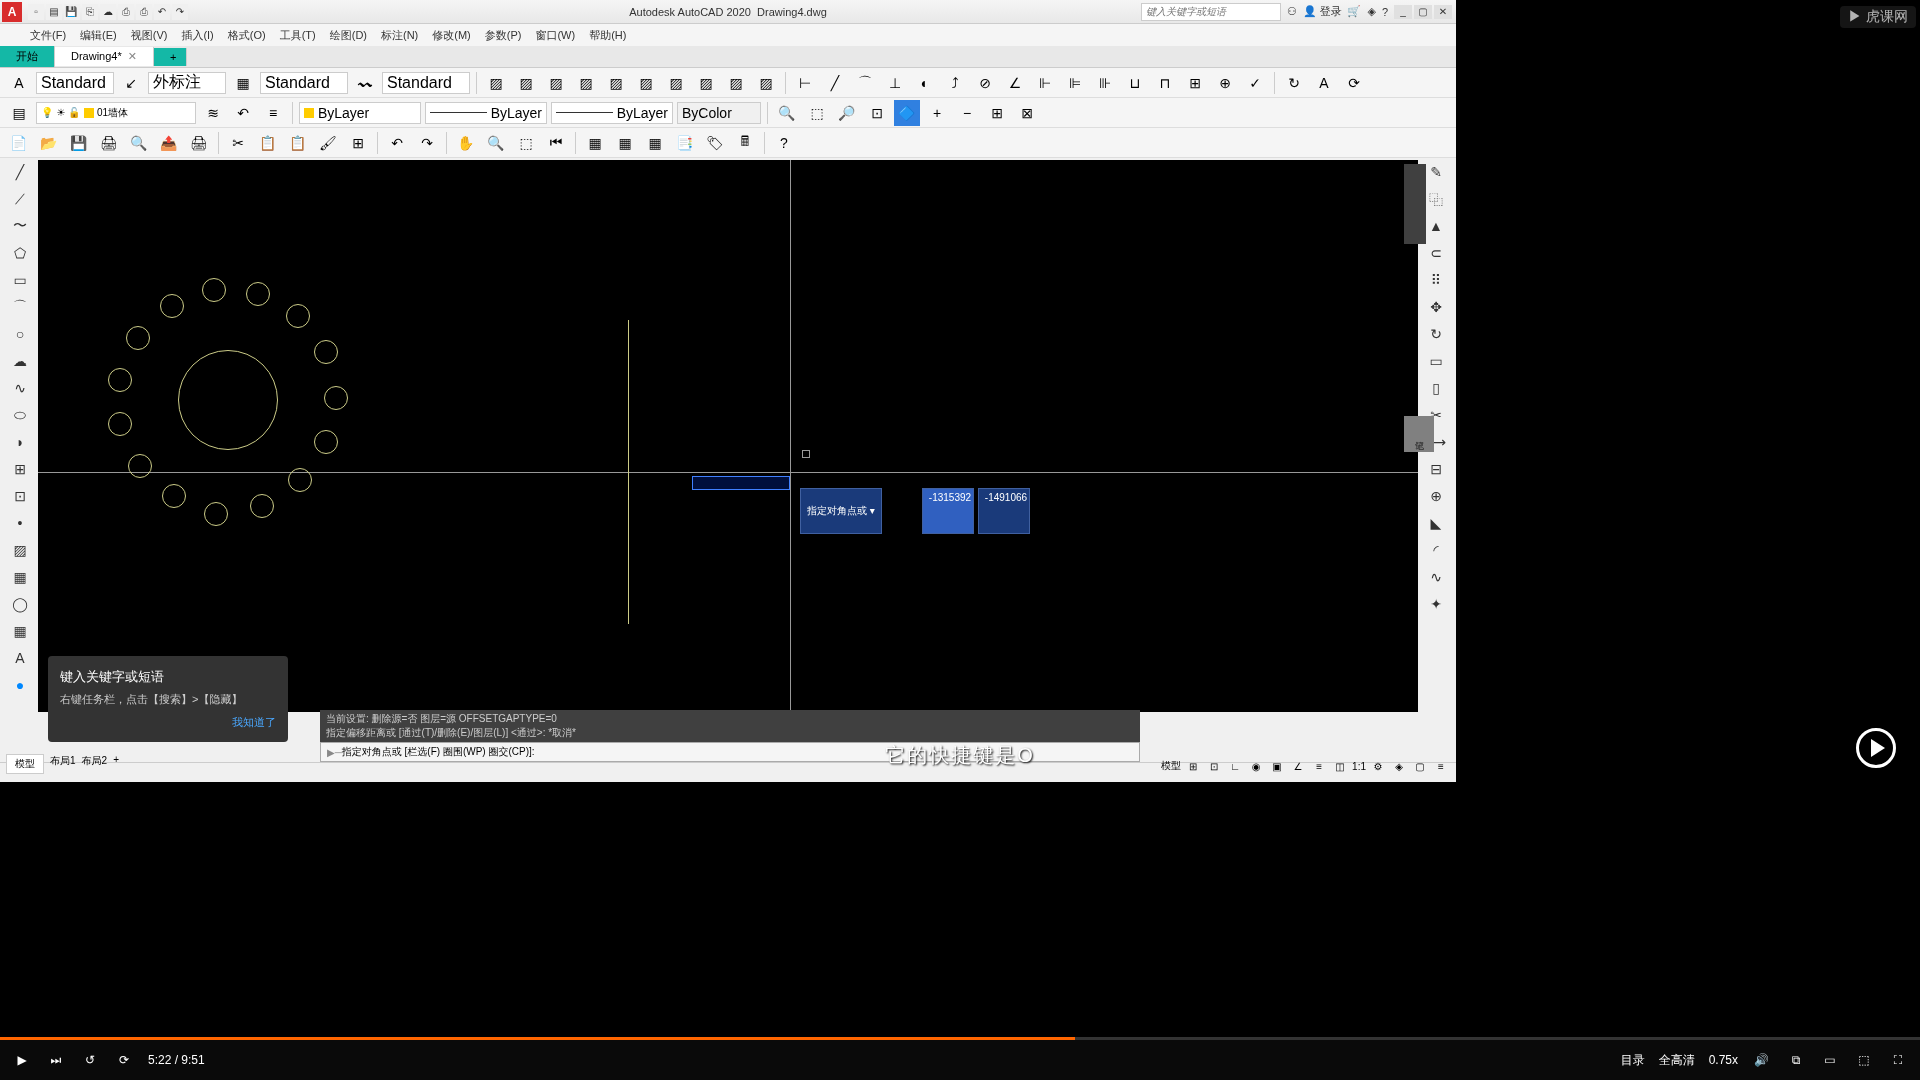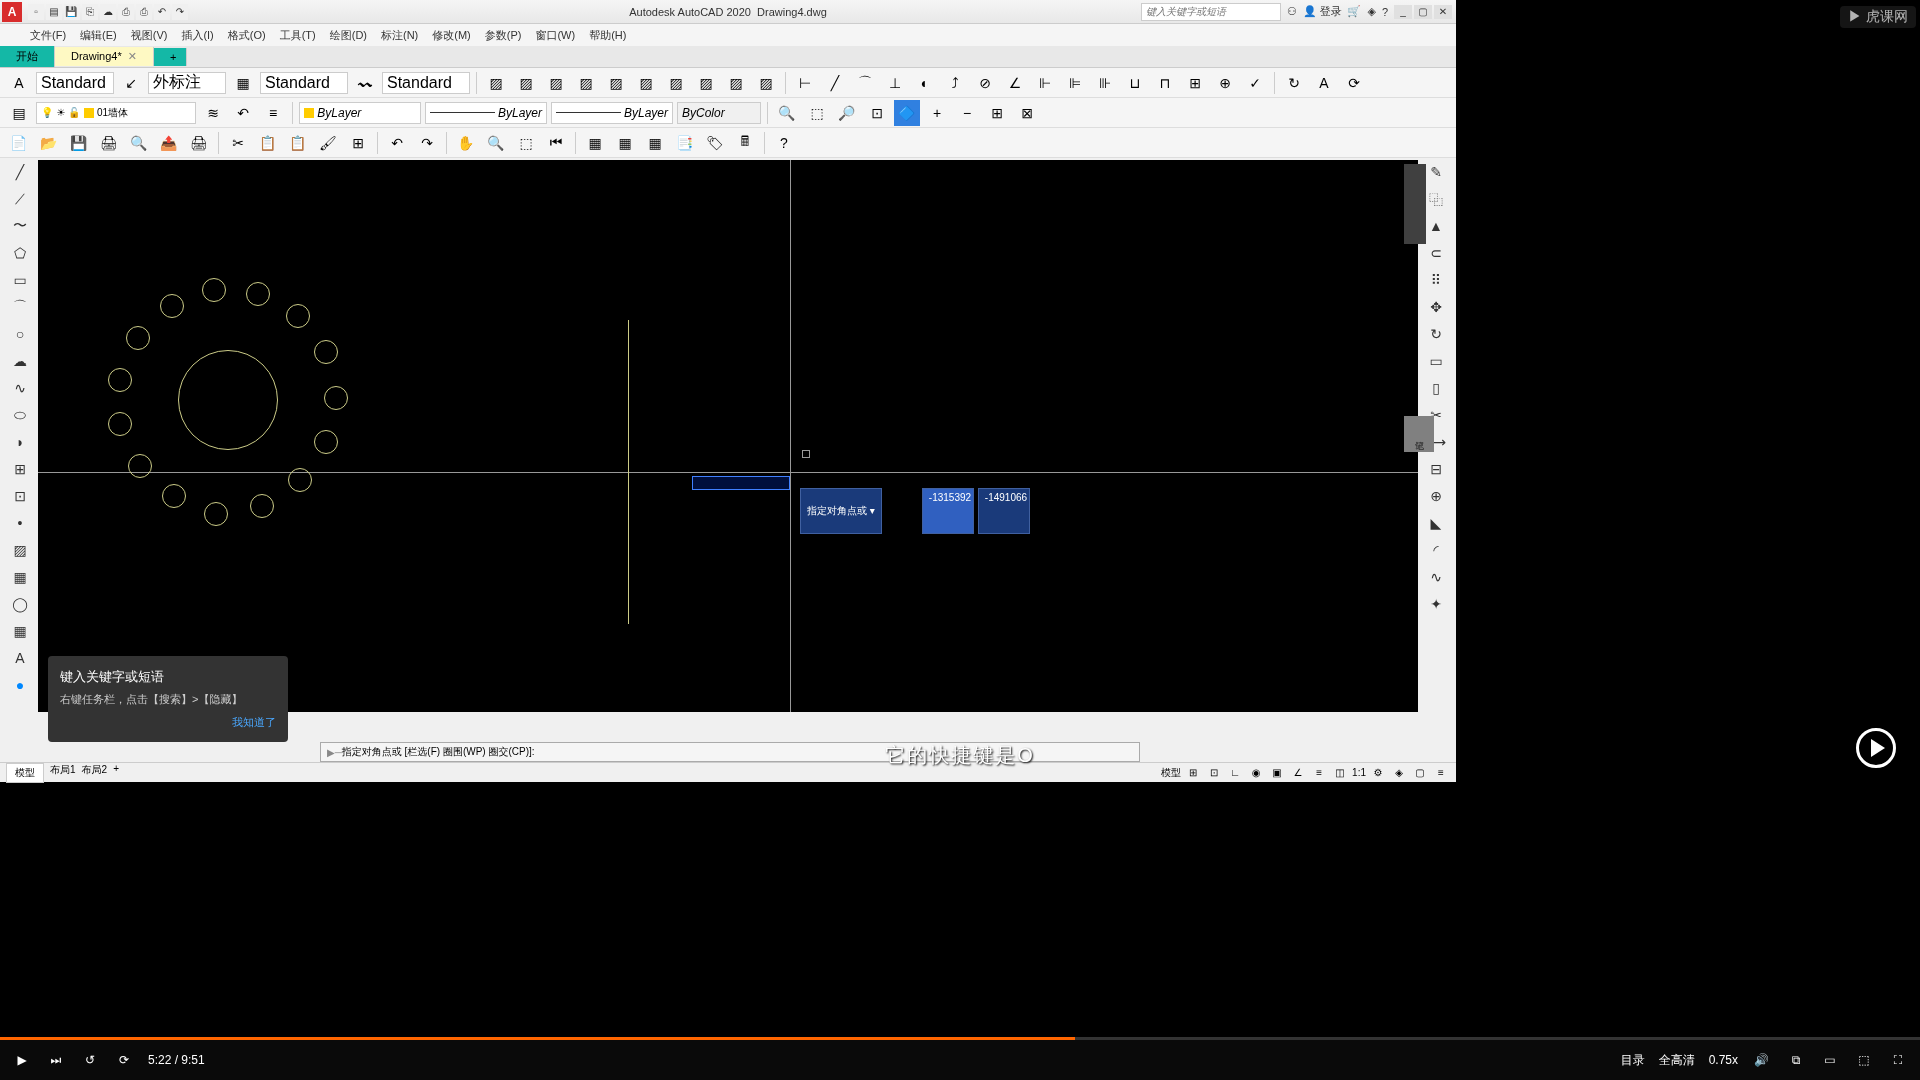--- a/index.html
+++ b/index.html
@@ -11,31 +11,31 @@
 .qat-btn{width:16px;height:16px;background:#f0f0f0;font-size:10px;display:flex;align-items:center;justify-content:center;}
 .title-center{position:absolute;left:50%;transform:translateX(-50%);}
 .title-right{margin-left:auto;display:flex;align-items:center;gap:6px;margin-right:4px;}
 .search-box{width:140px;height:18px;background:#fff;border:1px solid #ccc;font-size:10px;padding:0 4px;color:#999;font-style:italic;}
 .win-controls{display:flex;gap:2px;}
 .win-btn{width:18px;height:14px;background:#e0e0e0;font-size:10px;display:flex;align-items:center;justify-content:center;}
 .menubar{height:22px;background:#f5f5f5;display:flex;align-items:center;padding-left:30px;font-size:11px;gap:14px;color:#333;}
 .menu-item{cursor:pointer;}
 .tabbar{height:22px;background:#e8e8e8;display:flex;align-items:center;font-size:11px;border-bottom:1px solid #ccc;}
 .tab{padding:3px 16px;background:#14b8a6;border-right:1px solid #ccc;}
-.tab.active{background:#fef9c3;}
+.tab.active{background:#ffffff;}
 .tab-close{margin-left:6px;color:#888;}
 .toolbar-row{height:30px;background:#f5f5f5;display:flex;align-items:center;padding:0 6px;gap:4px;border-bottom:1px solid #ddd;}
 .tb-icon{width:26px;height:26px;border:1px solid transparent;display:flex;align-items:center;justify-content:center;font-size:14px;}
 .tb-dropdown{height:22px;border:1px solid #ccc;background:#fff;font-size:16px;padding:0 4px;display:flex;align-items:center;}
 .tb-dropdown.w70{width:78px;}
 .tb-dropdown.w90{width:88px;}
 .tb-sep{width:1px;height:22px;background:#ccc;margin:0 2px;}
 .layer-box{display:flex;align-items:center;height:22px;border:1px solid #ccc;background:#fff;font-size:10px;padding:0 4px;width:160px;gap:3px;}
 .layer-swatch{width:10px;height:10px;background:#ffcc00;}
-.bylayer-box{display:flex;align-items:center;height:22px;border:1px solid #ccc;background:#fff;font-size:12px;padding:0 4px;width:122px;font-style:italic;}
+.bylayer-box{display:flex;align-items:center;height:22px;border:1px solid #ccc;background:#fff;font-size:14px;padding:0 4px;width:122px;}
 .line-preview{flex:1;height:1px;background:#333;}
 .canvas-area{position:absolute;top:160px;left:38px;width:1380px;height:552px;background:#000;}
 .crosshair-v{position:absolute;top:0;bottom:0;left:752px;width:1px;background:#999;}
 .crosshair-h{position:absolute;left:0;right:0;top:312px;height:1px;background:#999;}
 .pick-box{position:absolute;left:764px;top:290px;width:8px;height:8px;border:1px solid #999;}
 .sel-rect{position:absolute;left:654px;top:316px;width:98px;height:14px;background:rgba(0,50,200,0.3);border:1px solid #4080ff;}
 .v-line{position:absolute;left:590px;top:160px;width:1px;height:304px;background:#cccc88;}
 .circle{position:absolute;border:1px solid #cccc88;border-radius:50%;}
 .big-circle{left:140px;top:190px;width:100px;height:100px;}
 .dyn-input{position:absolute;left:762px;top:328px;display:flex;gap:4px;font-size:10px;}
@@ -44,21 +44,21 @@
 .dyn-field.sel{background:#3060c0;margin-left:36px;}
 .left-toolbar{position:absolute;top:160px;left:8px;width:26px;display:flex;flex-direction:column;gap:3px;}
 .right-toolbar{position:absolute;top:160px;right:6px;width:26px;display:flex;flex-direction:column;gap:3px;}
 .side-btn{width:24px;height:24px;display:flex;align-items:center;justify-content:center;font-size:14px;color:#333;}
 .cmd-area{position:absolute;bottom:20px;left:320px;width:820px;}
 .cmd-history{background:#404040;color:#ccc;font-size:10px;padding:2px 6px;line-height:14px;}
 .cmd-line{background:#f5f5f5;border:1px solid #aaa;height:20px;display:flex;align-items:center;font-size:10px;padding:0 6px;}
 .tooltip-box{position:absolute;bottom:40px;left:48px;width:240px;background:#333;color:#fff;padding:12px;font-size:11px;border-radius:4px;}
 .tooltip-title{font-size:13px;margin-bottom:6px;}
 .tooltip-link{color:#4aa8ff;text-align:right;margin-top:8px;cursor:pointer;}
-.statusbar{position:absolute;bottom:0;left:0;right:0;height:20px;background:#f0f0f0;display:flex;align-items:center;font-size:10px;padding:8px 6px;gap:8px;border-top:1px solid #ccc;}
+.statusbar{position:absolute;bottom:0;left:0;right:0;height:20px;background:#f0f0f0;display:flex;align-items:flex-end;font-size:10px;padding:8px 6px;gap:8px;border-top:1px solid #ccc;}
 .status-left{display:flex;gap:6px;}
 .status-tab{padding:2px 8px;background:#fff;border:1px solid #ccc;}
 .status-right{margin-left:auto;display:flex;gap:3px;align-items:center;}
 .status-btn{width:18px;height:16px;display:flex;align-items:center;justify-content:center;}
 .subtitle{position:absolute;left:50%;top:742px;transform:translateX(-50%);color:#fff;font-size:20px;text-shadow:1px 1px 2px #000;letter-spacing:2px;}
 .watermark{position:absolute;top:6px;right:4px;color:#fff;font-size:14px;opacity:0.7;background:rgba(100,100,100,0.3);padding:2px 8px;border-radius:4px;}
 .nav-cube{position:absolute;top:164px;right:30px;width:22px;height:80px;background:#404040;}
 .notes-widget{position:absolute;top:416px;right:22px;width:30px;height:36px;background:#808080;display:flex;align-items:center;justify-content:center;font-size:9px;color:#333;writing-mode:vertical-rl;}
 .video-controls{position:absolute;bottom:0;left:0;right:0;height:40px;background:#0a0a0a;display:flex;align-items:center;padding:0 12px;gap:14px;color:#fff;font-size:12px;}
 .vc-btn{width:20px;height:20px;display:flex;align-items:center;justify-content:center;cursor:pointer;}
@@ -301,20 +301,24 @@
       <div class="dyn-label"><span>指定对角点或</span> ▾</div>
       <div class="dyn-field sel">-1315392</div>
       <div class="dyn-field">-1491066</div>
     </div>
   </div>
 
   <div class="nav-cube"></div>
   <div class="notes-widget">笔记</div>
 
   <div class="cmd-area">
+    <div class="cmd-history">
+      <div>当前设置: 删除源=否  图层=源  OFFSETGAPTYPE=0</div>
+      <div>指定偏移距离或 [通过(T)/删除(E)/图层(L)] &lt;通过&gt;:  *取消*</div>
+    </div>
     <div class="cmd-line">
       <span style="color:#888;">▶─ </span>
         <span>指定对角点或 [栏选(F) 圈围(WP) 圈交(CP)]:</span>
     </div>
   </div>
 
   <div class="tooltip-box">
     <div class="tooltip-title">键入关键字或短语</div>
     <div style="color:#ccc;">右键任务栏，点击【搜索】&gt;【隐藏】</div>
     <div class="tooltip-link">我知道了</div>

